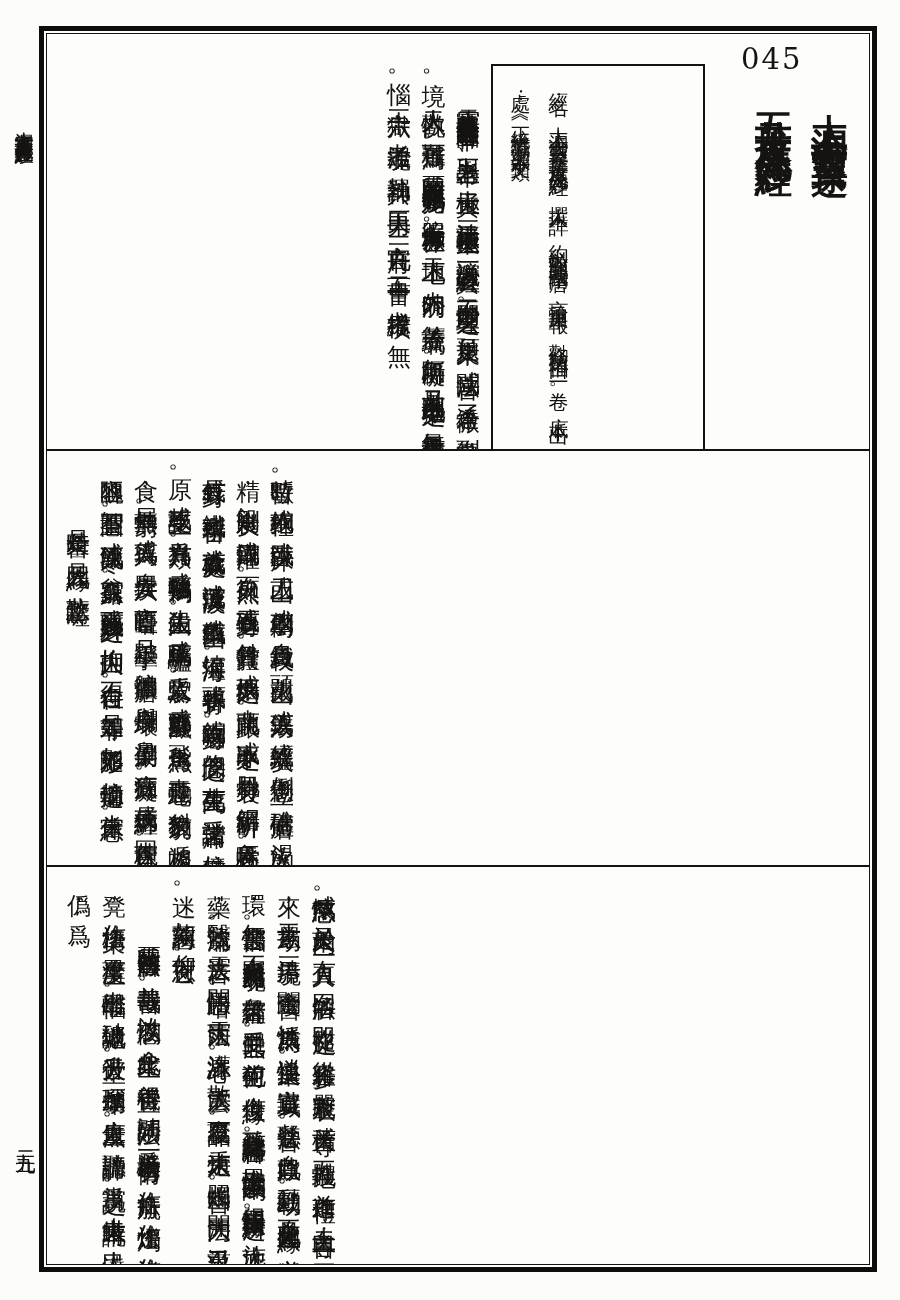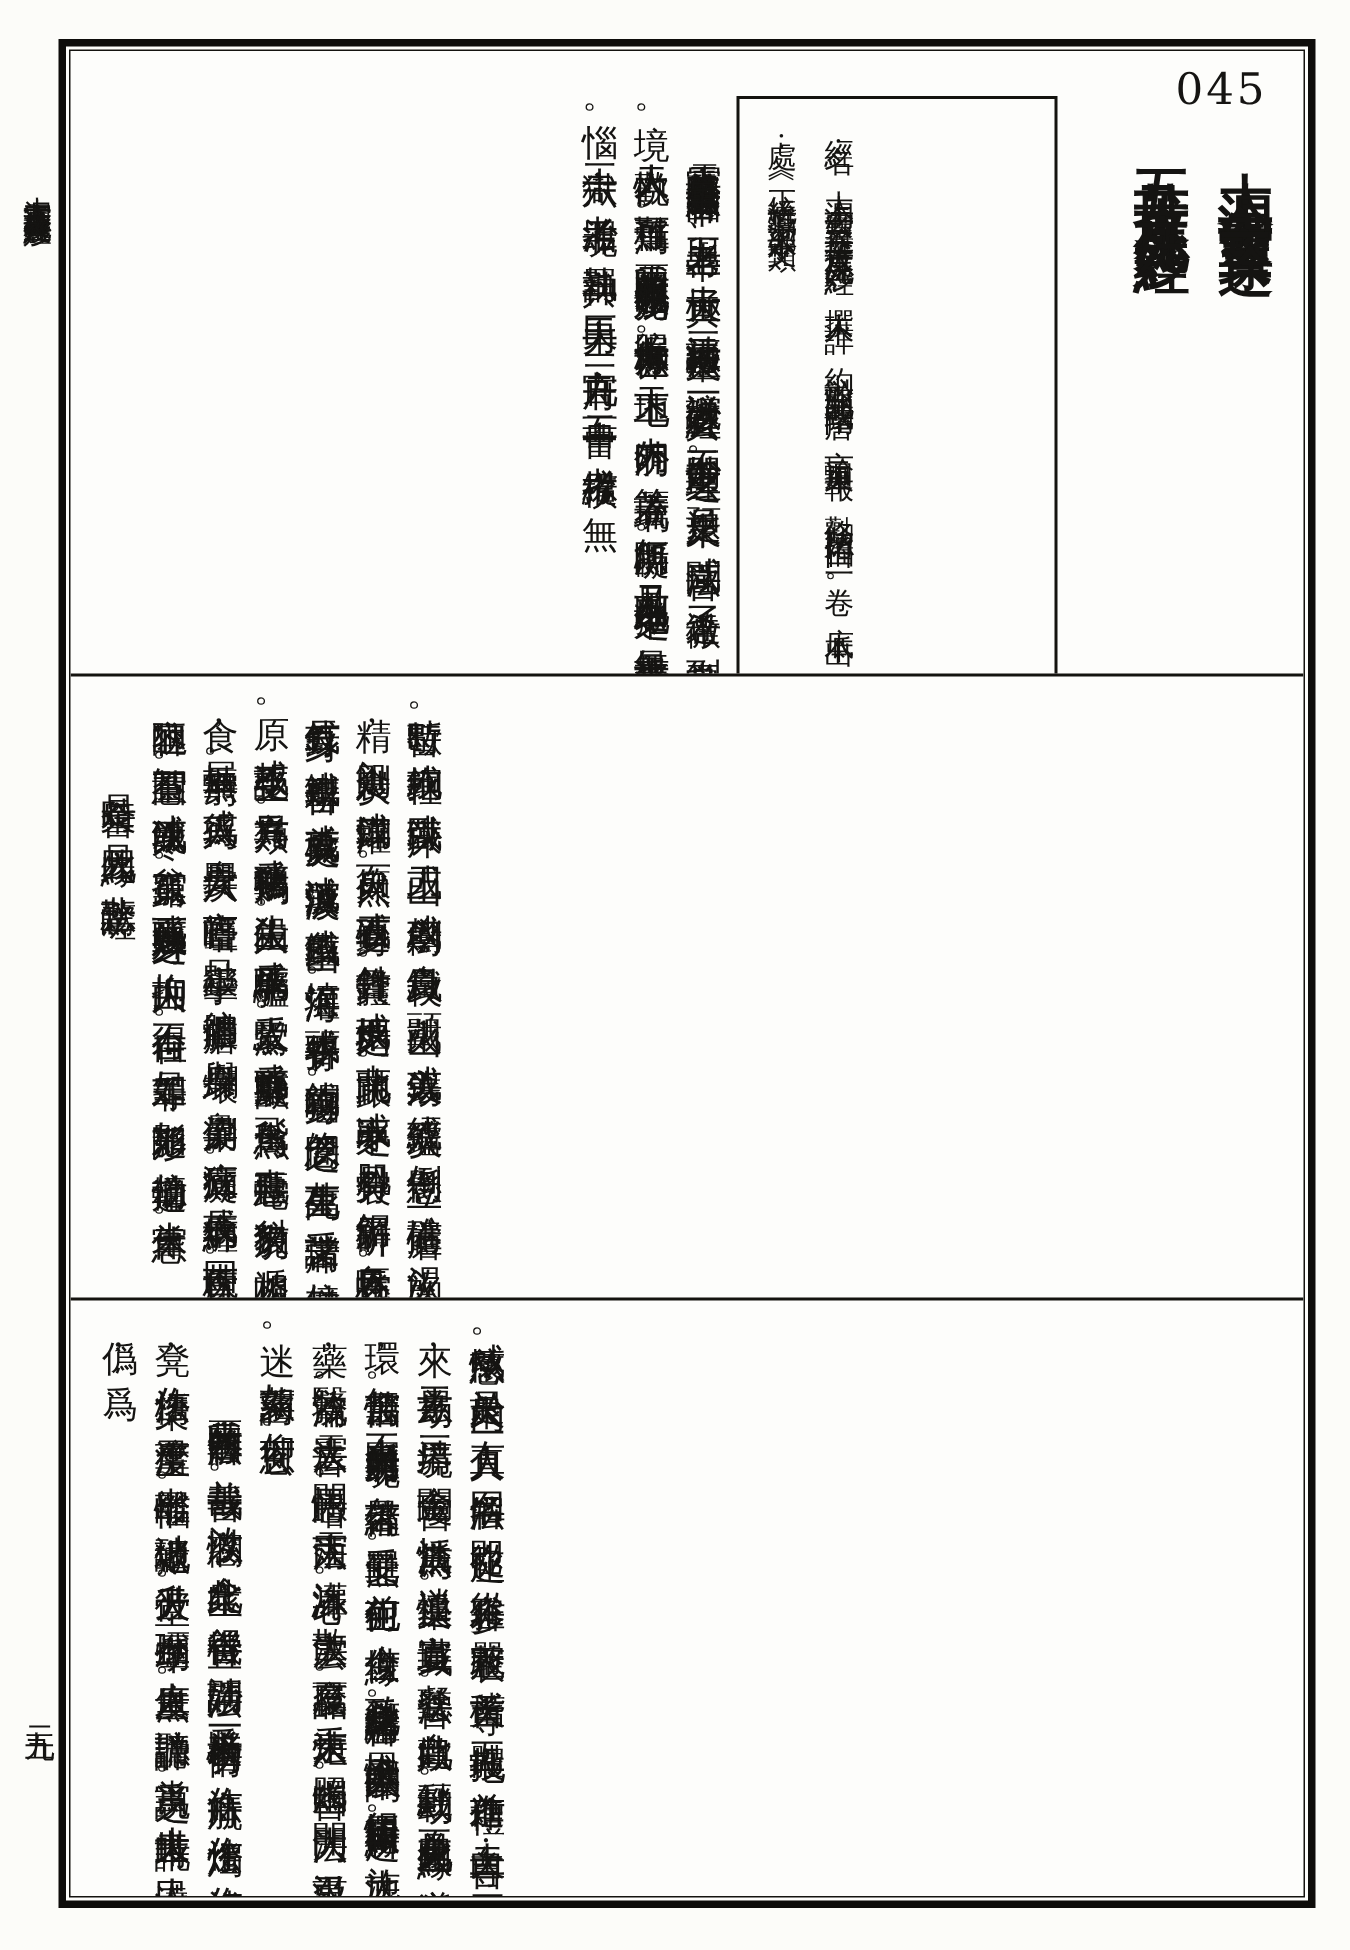--- a/index.html
+++ b/index.html
@@ -40,21 +40,21 @@
     text-align: left;
   }
   .body-text { font-size: 24px; letter-spacing: 1.5px; }
   .band-middle .vtext { line-height: 34px; }
   .band-bottom .vtext { line-height: 35px; }
   .vtext p { margin: 0; padding: 0; }
 
   
   .title-block {
     width: 116px; height: 100%;
-    display: flex; flex-direction: column; align-items: flex-end;
+    display: flex; flex-direction: column; 
     flex-shrink: 0;
   }
   .folio {
     font-family: "DejaVu Serif", "Liberation Serif", serif;
     font-size: 29px; letter-spacing: 2px;
     margin: 2px 12px 8px 0;
   }
   .main-title {
     writing-mode: vertical-rl; text-orientation: upright;
     font-size: 37px; font-weight: bold;

